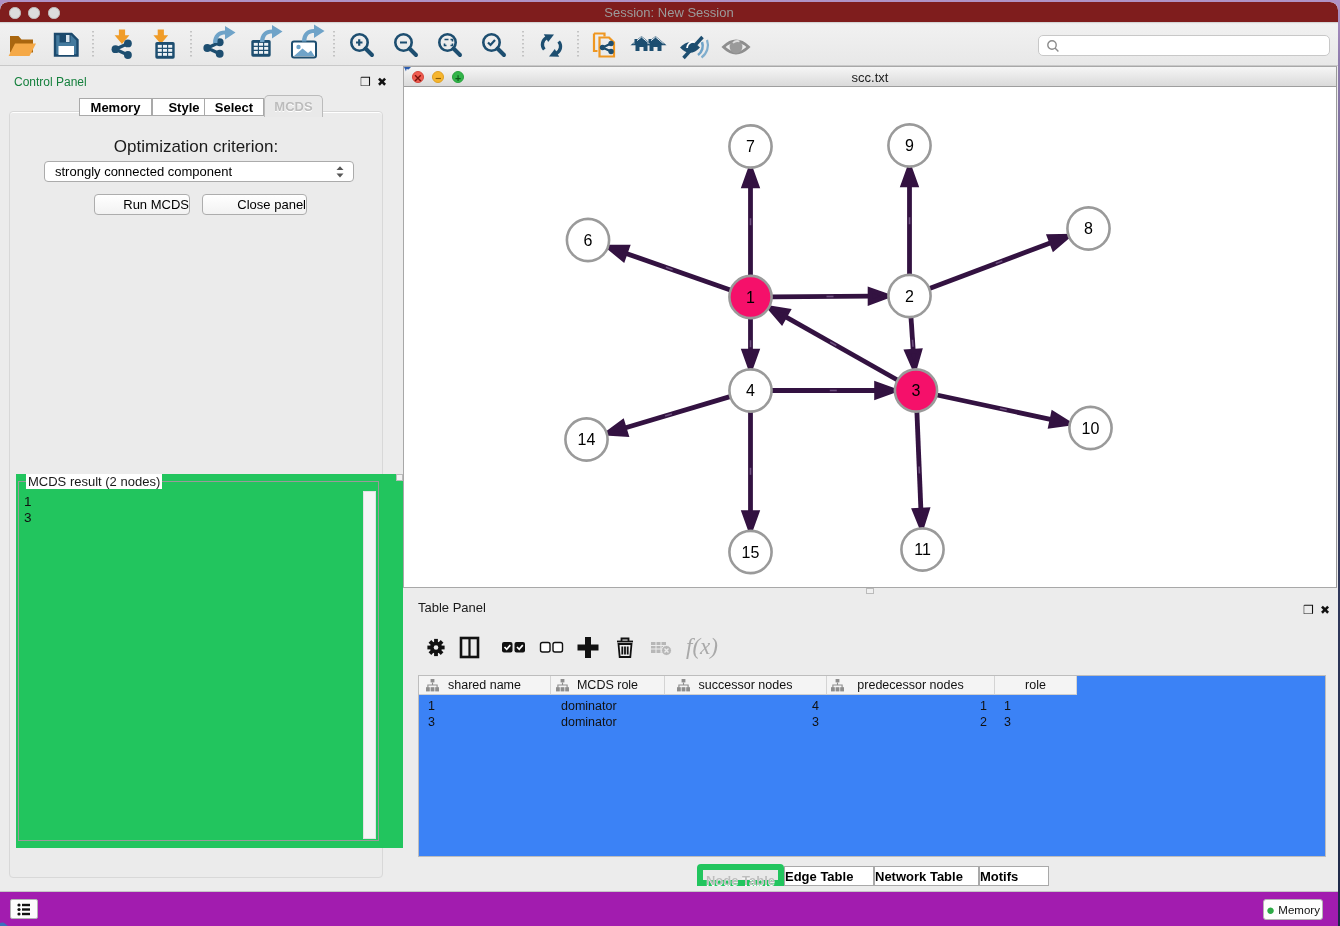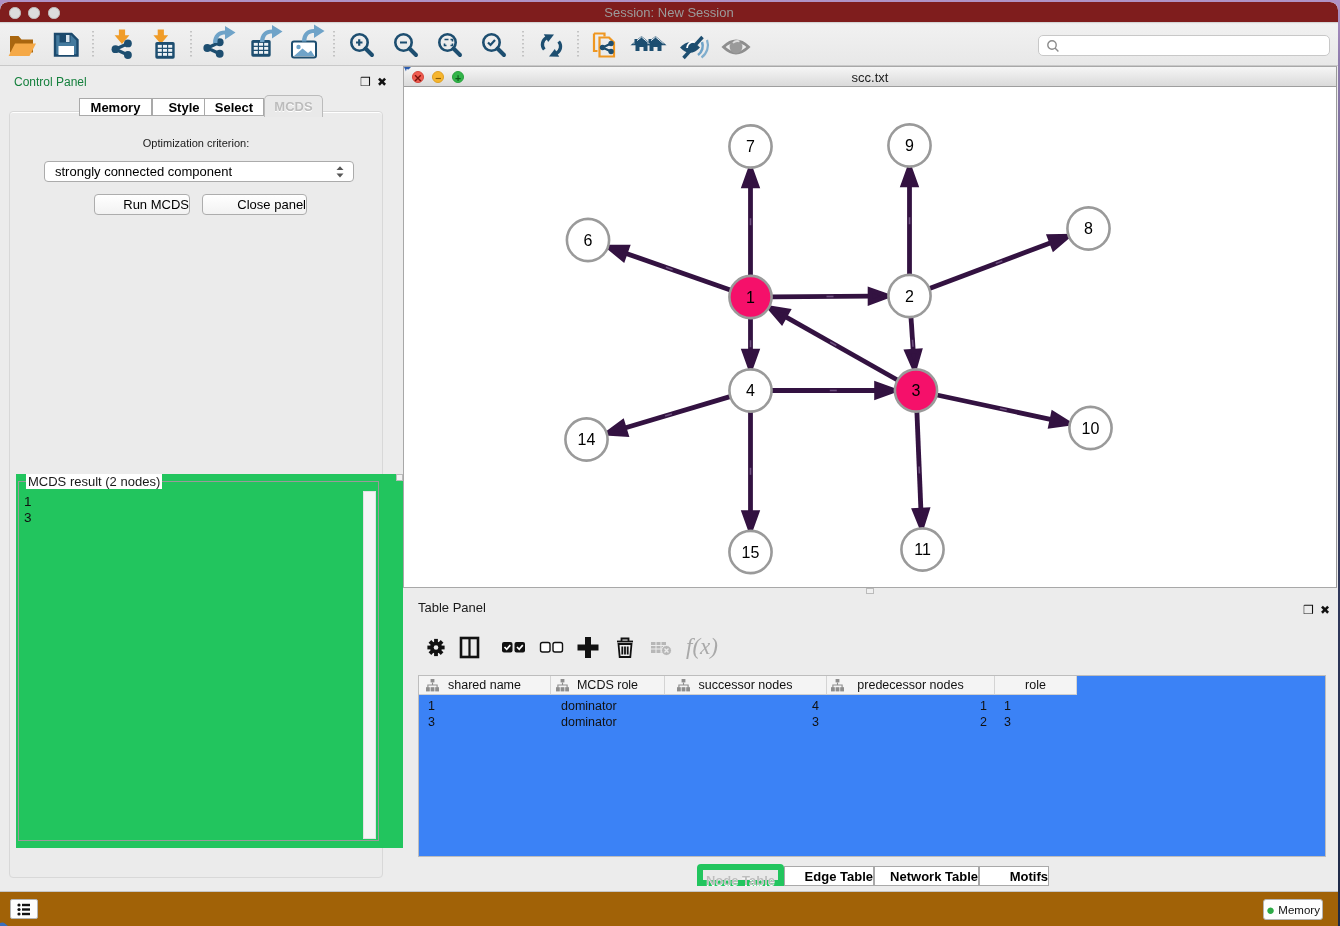--- a/index.html
+++ b/index.html
@@ -13,21 +13,21 @@
 
 #toolbar{position:absolute;left:0;top:22px;width:100%;height:42px;background:linear-gradient(#f1f1f1,#e8e8e8);border-bottom:1px solid #c9c9c9}
 #searchbox{position:absolute;left:1038px;top:11px;width:292px;height:21px;background:#fff;border:1px solid #c8c8c8;border-radius:5px}
 
 #controlpanel{position:absolute;left:0;top:64px;width:392px;height:827px;background:#ececec}
 #cp-title{position:absolute;left:14px;top:9px;font-size:12px;color:#15803d}
 .winbtns{position:absolute;top:9px;font-size:12px;color:#111}
 .tab{position:absolute;top:32px;height:18px;background:#fff;border:1px solid #a9a9a9;font-size:13px;font-weight:bold;color:#000;text-align:center;line-height:17px}
 #tabpane{position:absolute;left:9px;top:45px;width:374px;height:767px;background:#ebebeb;border:1px solid #d8d8d8;border-radius:4px;box-shadow:inset 0 1px 0 #fff}
 #mcdstab{position:absolute;left:264px;top:29px;width:59px;height:22px;background:#e9e9e9;border:1px solid #bbb;border-bottom:none;border-radius:5px 5px 0 0;font-size:13px;font-weight:bold;color:#bcbcbc;text-shadow:0 1px 0 #fff;text-align:center;line-height:22px}
-#optlabel{position:absolute;left:0;top:71px;width:392px;text-align:center;font-size:11px;color:#1a1a1a}
+#optlabel{position:absolute;left:0;top:71px;width:392px;text-align:center;font-size:17px;color:#1a1a1a}
 #optselect{position:absolute;left:44px;top:95px;width:310px;height:21px;background:#fff;border:1px solid #ababab;border-radius:4px;font-size:13px;color:#000;line-height:19px;padding-left:10px}
 .btn{position:absolute;top:128px;height:21px;background:linear-gradient(#fff,#f2f2f2);border:1px solid #adadad;border-radius:4px;font-size:13px;color:#000;text-align:right;line-height:19px}
 #resultbox{position:absolute;left:16px;top:408px;width:426px;height:374px;background:#22c55e}
 #resultfs{position:absolute;left:2px;top:7px;width:361px;height:360px;border:1px solid #9a9a9a}
 #resultlabel{position:absolute;left:7px;top:-8px;background:#fff;font-size:13px;color:#1a1a1a;padding:0 2px}
 #resulttext{position:absolute;left:5px;top:12px;font-size:13.5px;color:#111;line-height:16px}
 #resultscroll{position:absolute;left:344px;top:9px;width:13px;height:348px;background:#f5f5f5;border:1px solid #e2e2e2}
 
 #vsplit-handle{position:absolute;left:396px;top:472px;width:7px;height:7px;background:#f2f2f2;border:1px solid #bbb}
 
@@ -36,24 +36,24 @@
 #nettext{position:absolute;top:3px;width:100%;text-align:center;font-size:13px;color:#1b1b1b;font-weight:normal}
 .mtl{position:absolute;top:4px;width:12px;height:12px;border-radius:50%;font-size:10.5px;font-weight:bold;text-align:center;line-height:12px}
 #hsplit{position:absolute;left:403px;top:586px;width:935px;height:7px;background:#ececec}
 #hsplit-handle{position:absolute;left:463px;top:0px;width:8px;height:6px;background:#f0f0f0;border:1px solid #bbb}
 
 #tablepanel{position:absolute;left:403px;top:593px;width:935px;height:296px;background:#ececec}
 #tp-title{position:absolute;left:15px;top:5px;font-size:13px;color:#1a1a1a}
 #tablebox{position:absolute;left:15px;top:80px;width:908px;height:182px;background:#3b82f6;border:1px solid #bdbdbd}
 .th{position:absolute;top:0;height:19px;background:#f4f4f4;border-right:1px solid #d4d4d4;border-bottom:1px solid #cfcfcf;font-size:12.5px;color:#111;text-align:center;line-height:18px}
 .td{position:absolute;font-size:12.5px;color:#111;height:16px;line-height:16px}
-.btab{position:absolute;top:271px;height:20px;background:#fff;border:1px solid #a9a9a9;font-size:13px;font-weight:bold;color:#000;text-align:right;line-height:19px}
+.btab{position:absolute;top:271px;height:20px;background:#fff;border:1px solid #a9a9a9;font-size:13px;font-weight:bold;color:#000;text-align:left;line-height:19px}
 #nodetab{position:absolute;left:294px;top:269px;width:87px;height:22px;background:#e9e9e9;border:6px solid #22c55e;border-radius:4px 4px 0 0;font-size:13px;font-weight:bold;color:#bdbdbd;text-shadow:0 1px 0 #fff;text-align:center;line-height:22px}
 
-#statusbar{position:absolute;left:0;top:889px;width:1338px;height:35px;background:#a16207;border-top:1px solid #c6c6c6}
+#statusbar{position:absolute;left:0;top:889px;width:1338px;height:35px;background:#a21caf;border-top:1px solid #c6c6c6}
 #listbtn{position:absolute;left:10px;top:7px;width:28px;height:20px;background:#fdfdfd;border:1px solid #b4b4b4;border-radius:2px}
 #membtn{position:absolute;left:1263px;top:7px;width:60px;height:21px;background:#fdfdfd;border:1px solid #b4b4b4;border-radius:3px;font-size:11.5px;color:#111;text-align:center;line-height:19px}
 svg{position:absolute}
 </style>
 </head>
 <body>
 <div id="win">
   <div id="titlebar">
     <div class="tl" style="left:9px"></div>
     <div class="tl" style="left:28px"></div>

